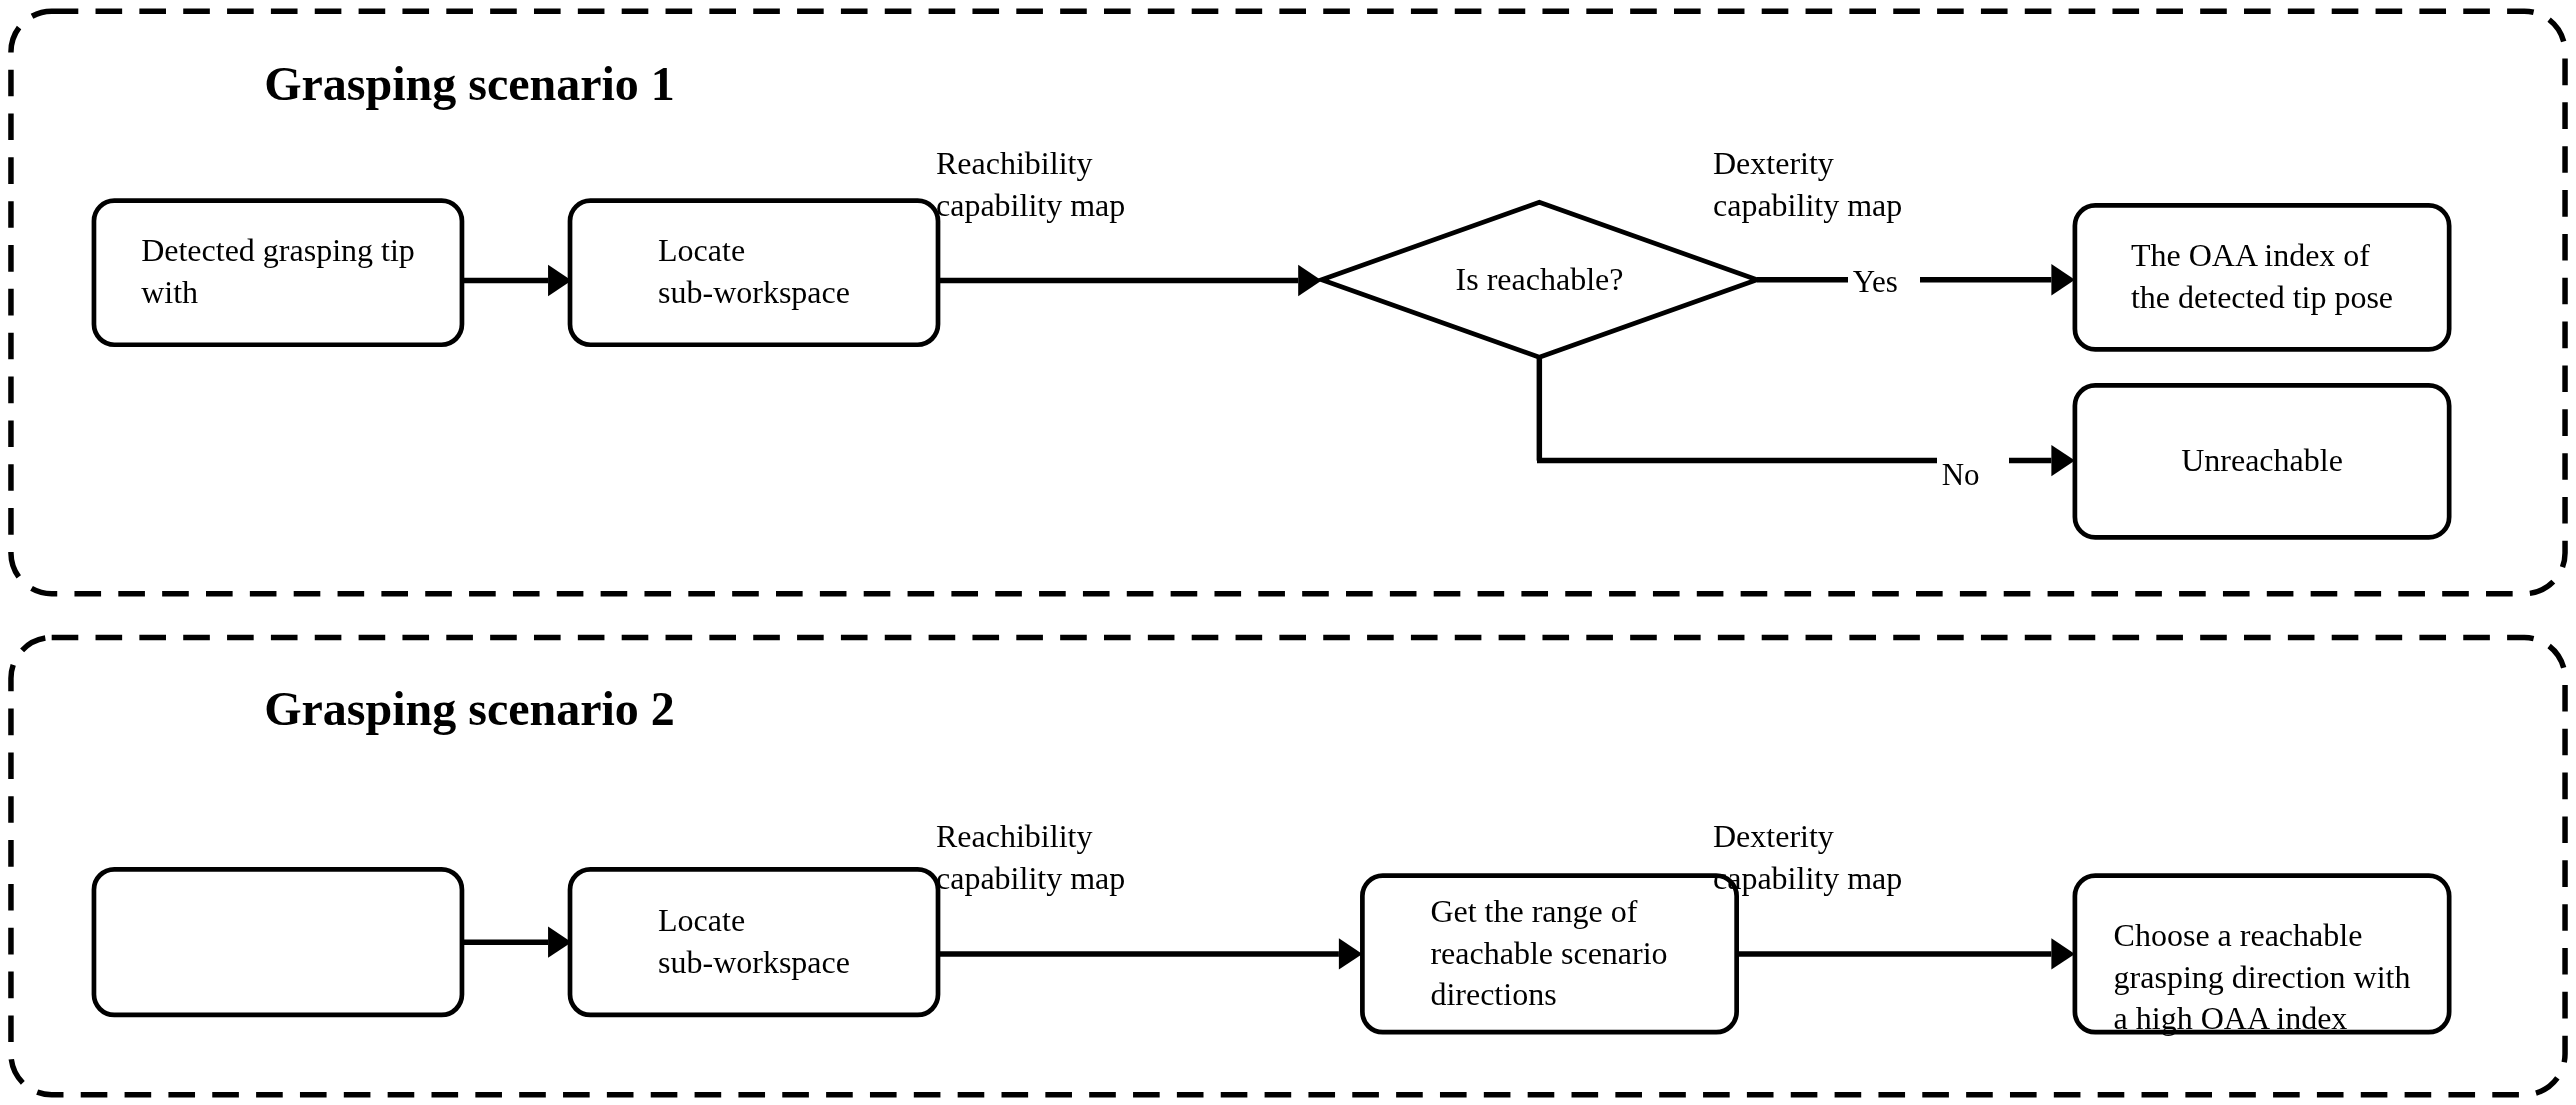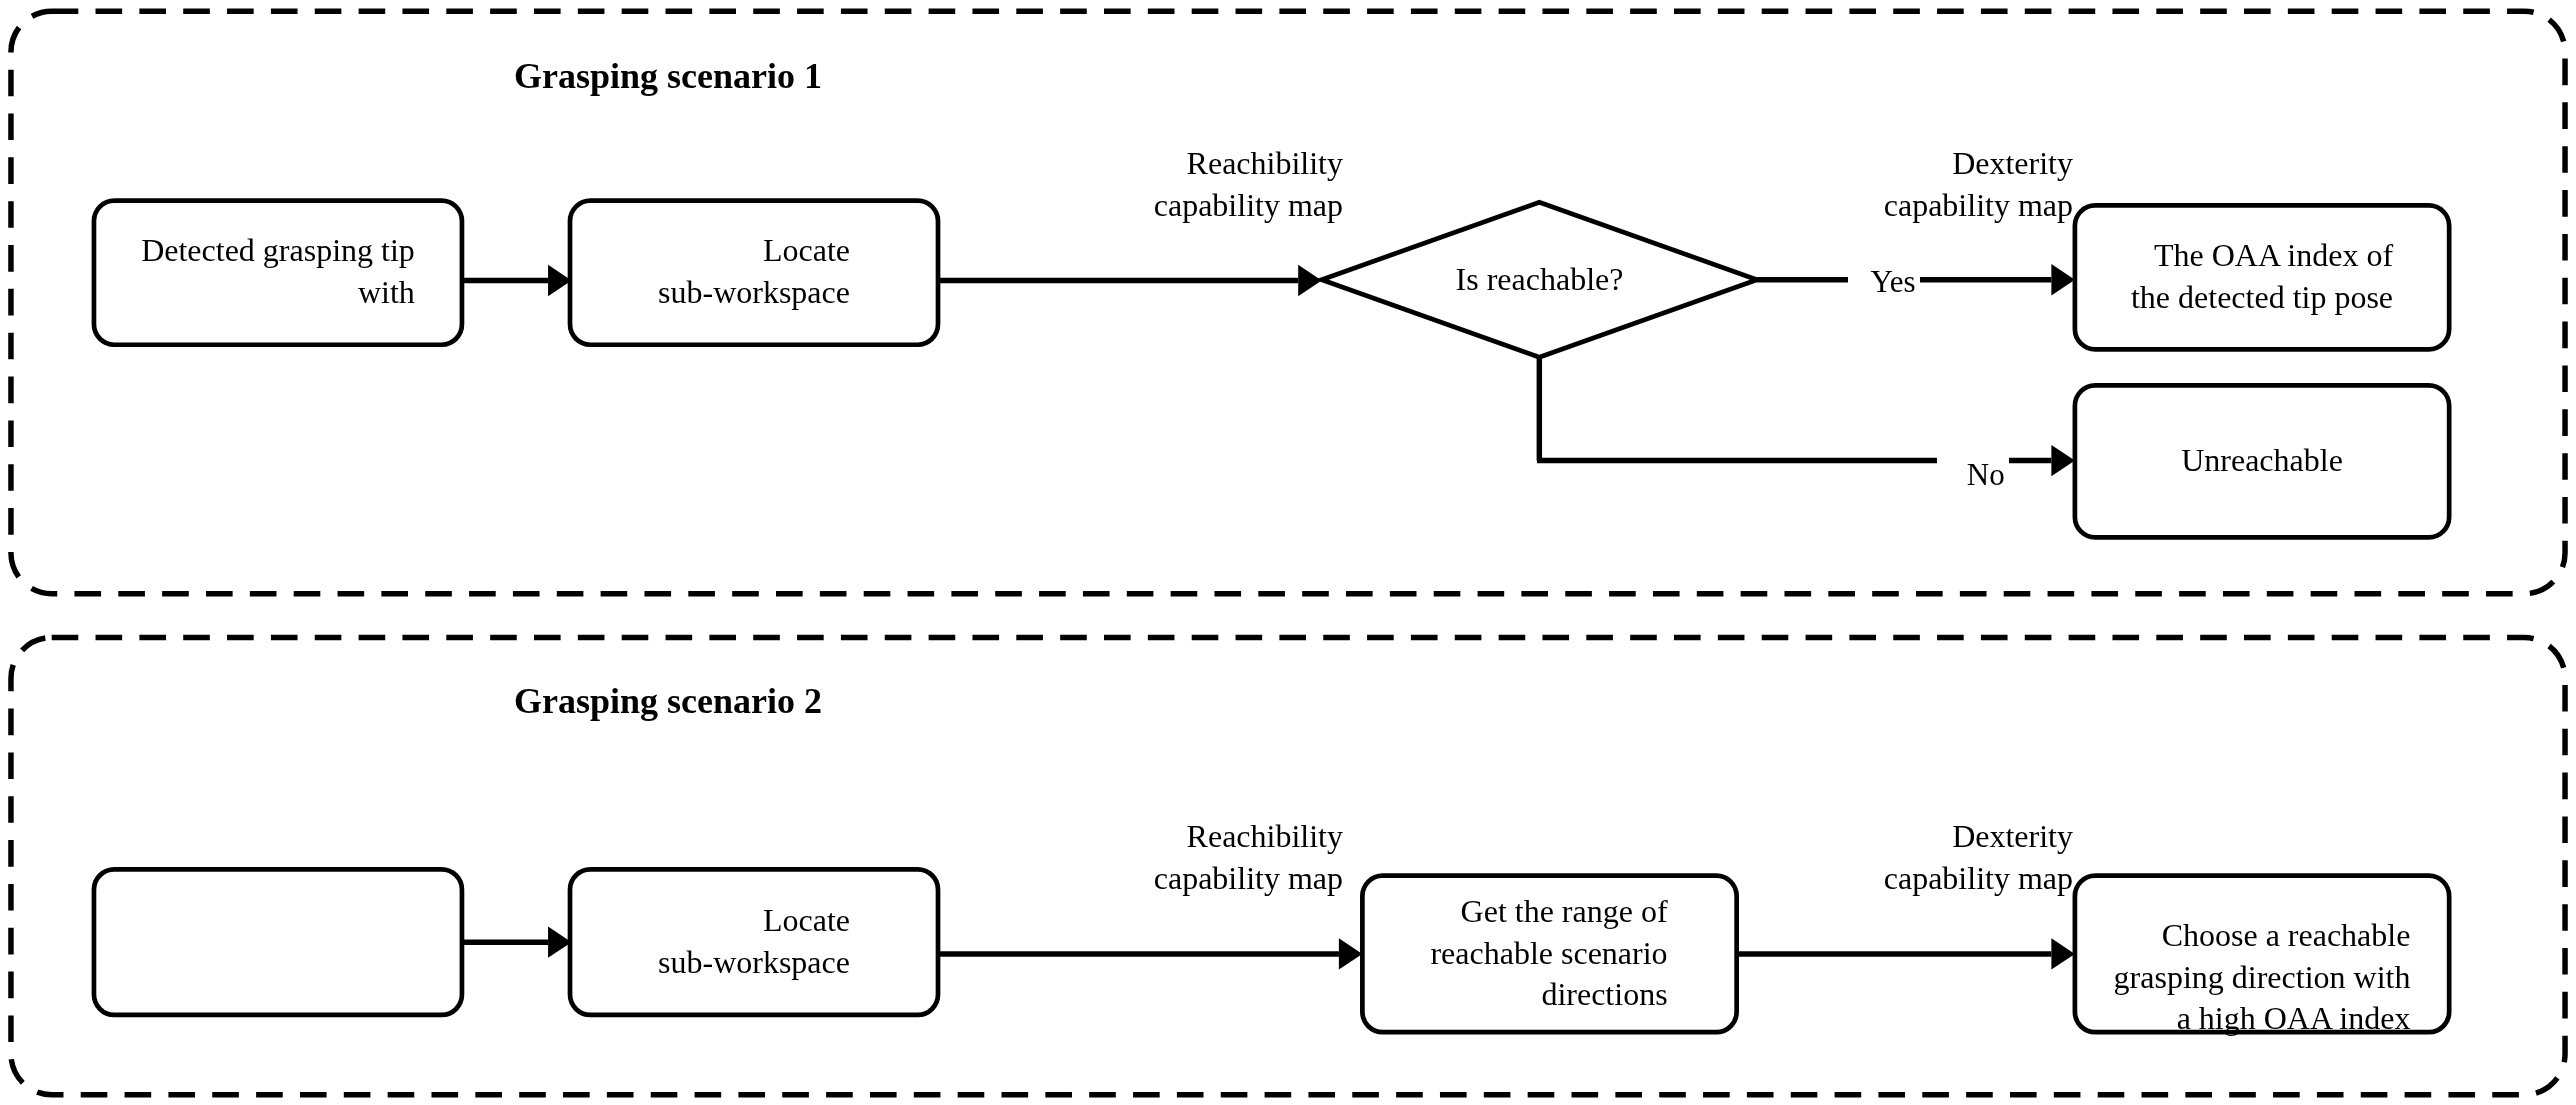--- a/index.html
+++ b/index.html
@@ -45,30 +45,30 @@
     stroke-width: 7;
     stroke-linecap: butt;
   }
   .arrowhead {
     fill: #000000;
     stroke: none;
   }
   .txt {
     position: absolute;
     color: #000000;
-    text-align: right;
+    text-align: left;
     font-family: "Liberation Serif", "DejaVu Serif", serif;
     line-height: 1.30;
     white-space: pre-line;
     user-select: none;
   }
   .panel-title {
     font-weight: bold;
-    font-size: 36px;
-    text-align: right;
+    font-size: 48px;
+    text-align: center;
   }
   .node-label {
     font-size: 32px;
     display: flex;
     align-items: center;
     justify-content: center;
   }
   .edge-label {
     font-size: 32px;
   }

